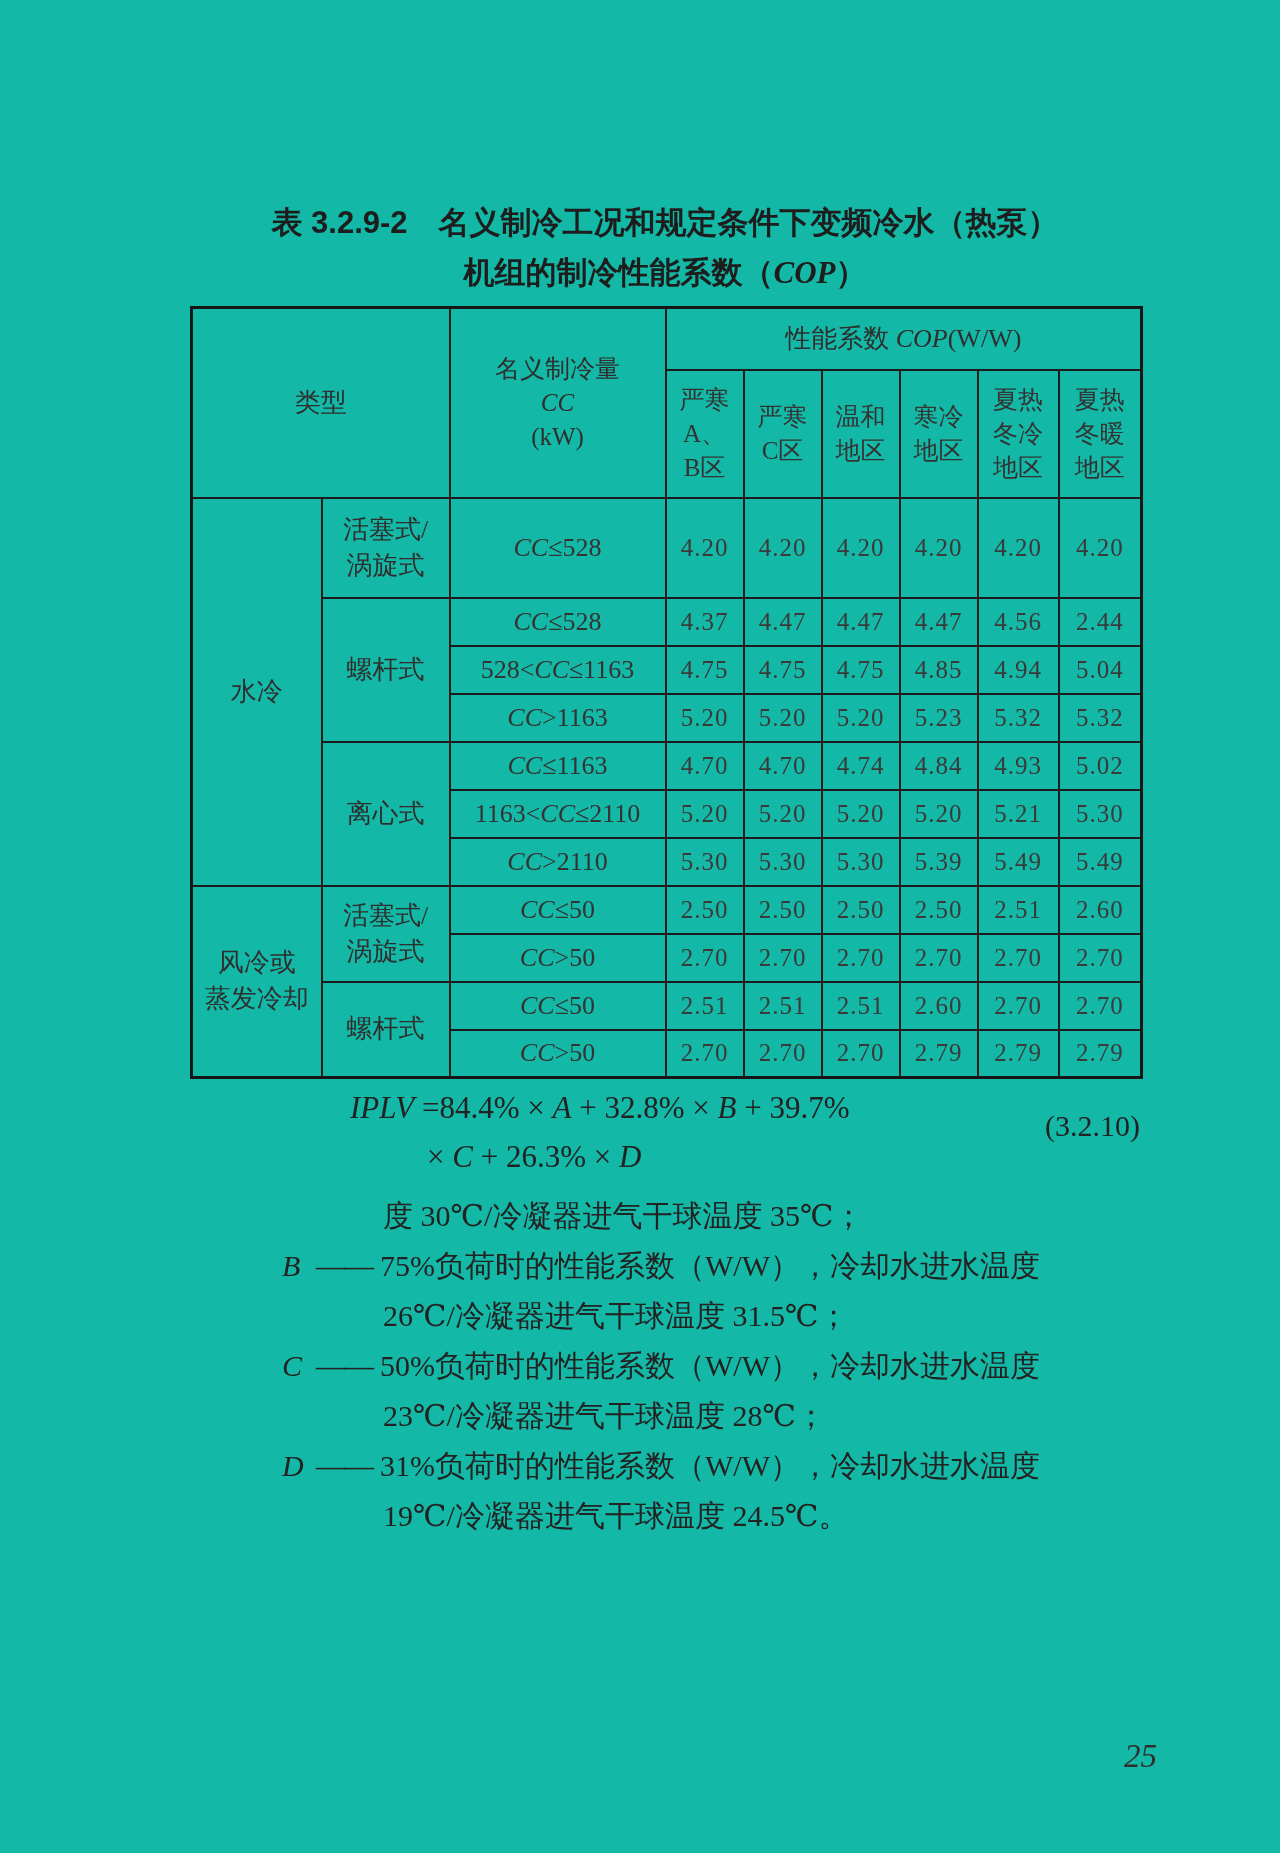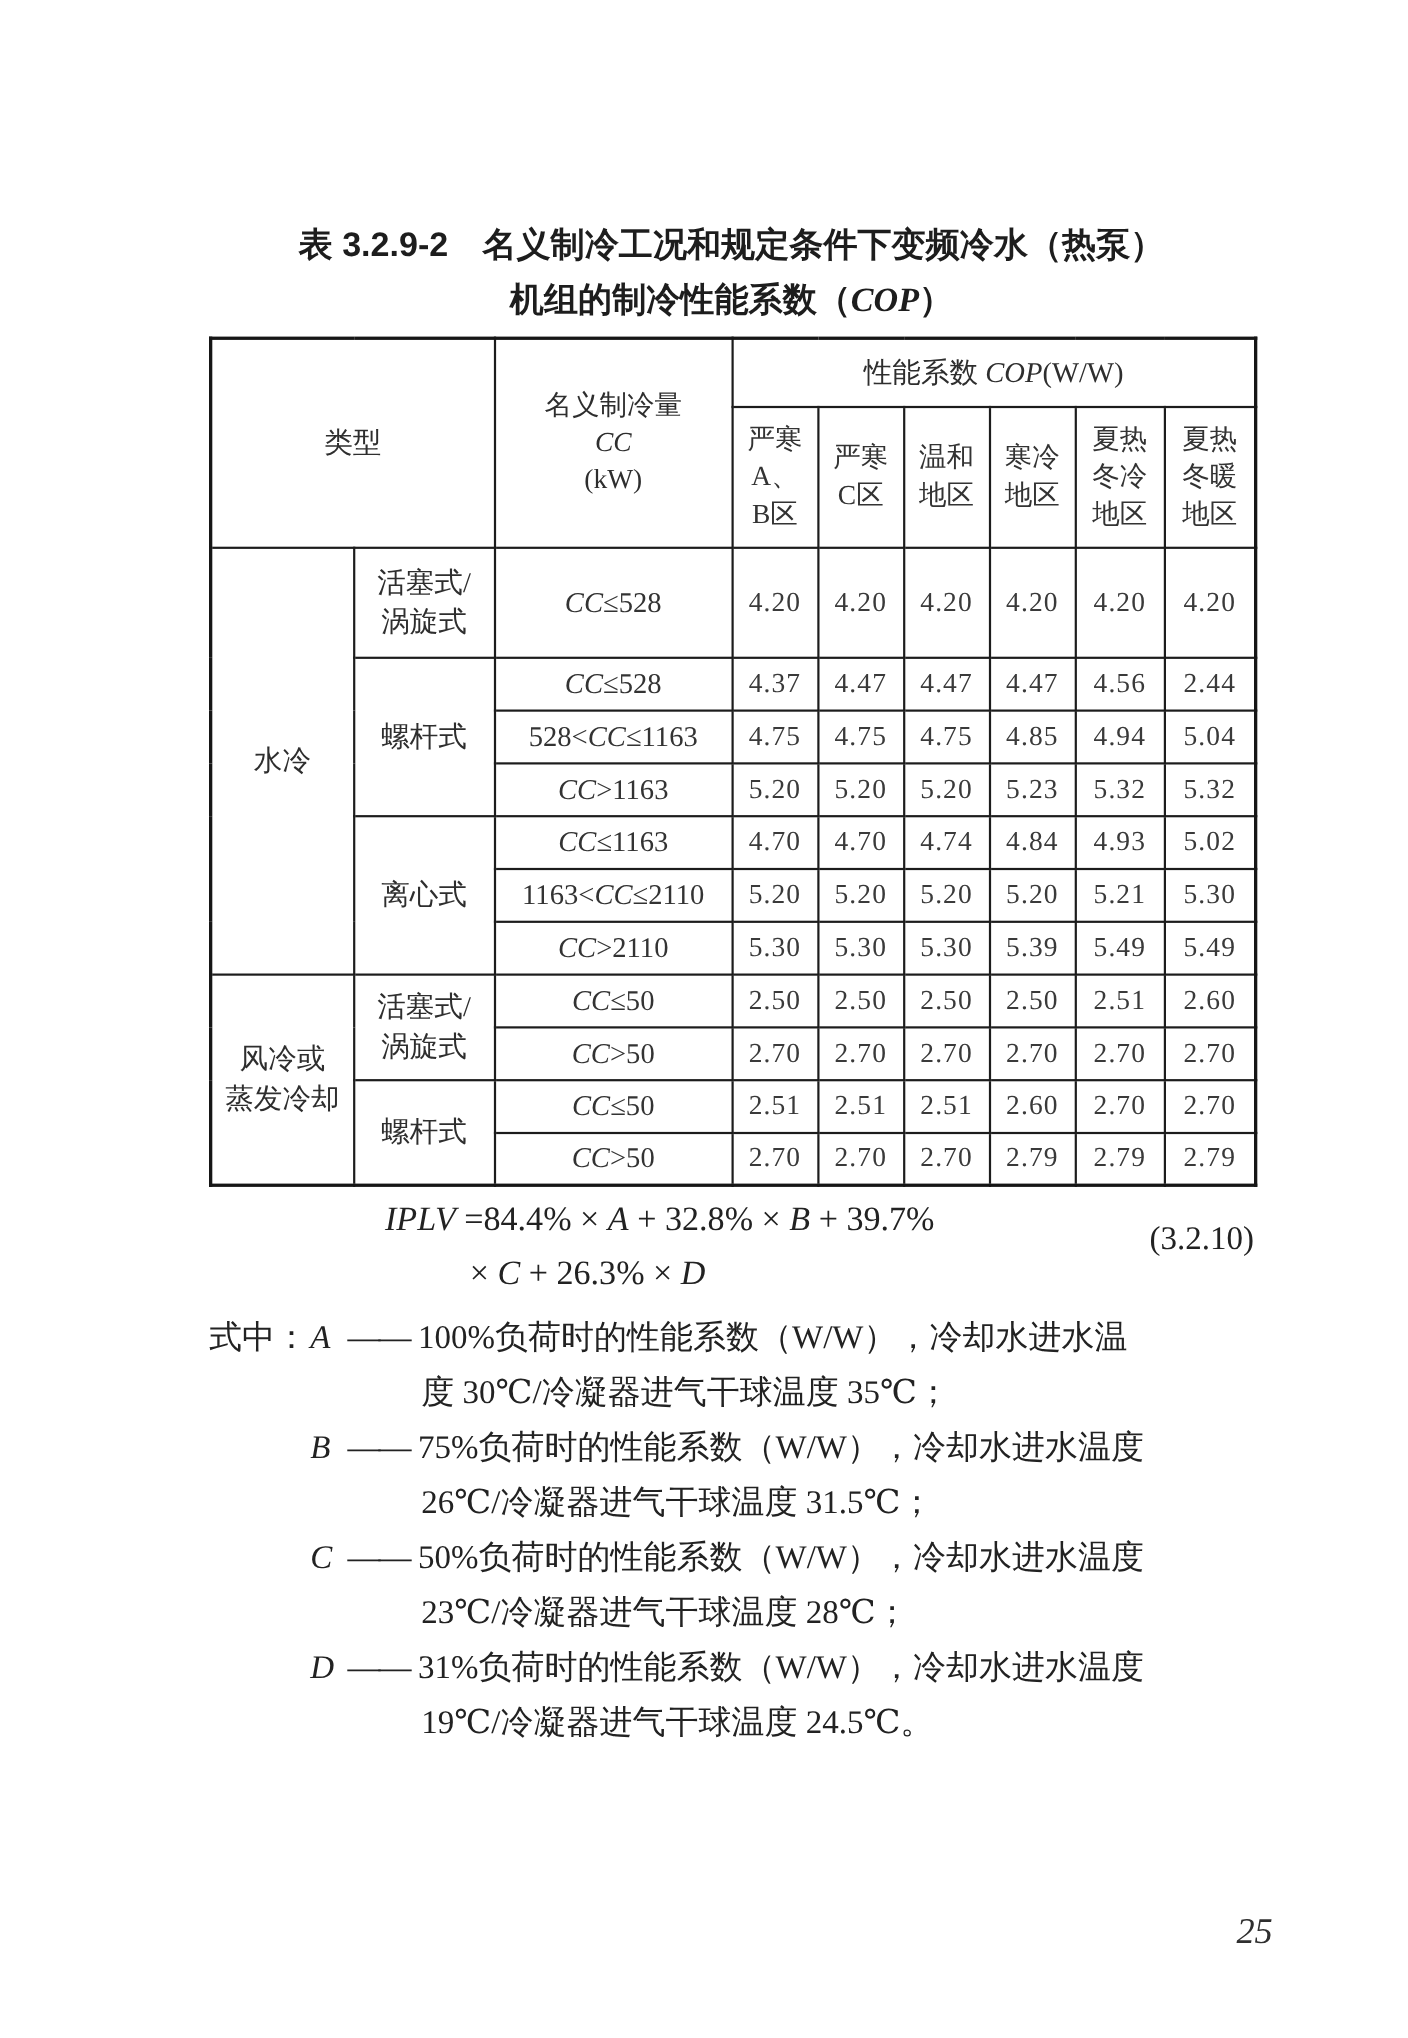--- a/index.html
+++ b/index.html
@@ -3,21 +3,21 @@
 <meta charset="utf-8">
 <style>
   html,body { margin:0; padding:0; }
   body {
     width:1280px; height:1853px;
     background:#e9e9e7;
     font-family:"Liberation Serif","DejaVu Serif",serif;
   }
   .page {
     position:relative; width:1280px; height:1853px;
-    background:#ffffff; color:#2a2a2a; overflow:hidden;
+    background:#14b8a6; color:#2a2a2a; overflow:hidden;
   }
   .content { position:absolute; left:190px; top:0; width:950px; }
 
   
   .title-block { padding-top:198px; text-align:center;
     font-family:"Liberation Sans","DejaVu Sans",sans-serif;
     font-weight:bold; font-size:31px; color:#1d1d1d; }
   .title-line { line-height:50px; }
   .seg-i { font-style:italic; font-family:"Liberation Serif","DejaVu Serif",serif; }
   .seg-b { font-weight:bold; }
@@ -253,23 +253,20 @@
     </table>
 
 
     <div class="formula">
       <div class="f-line f-line1"><span class="seg-i">IPLV</span><span> =84.4% × </span><span class="seg-i">A</span><span> + 32.8% × </span><span class="seg-i">B</span><span> + 39.7%</span></div>
       <div class="f-line f-line2"><span>× </span><span class="seg-i">C</span><span> + 26.3% × </span><span class="seg-i">D</span></div>
       <div class="f-num">(3.2.10)</div>
     </div>
 
     <div class="defs">
-      <div class="def-l1">
-        <span class="def-lead">式中：</span><span class="def-letter">A</span><span class="def-dash">——</span><span>100%负荷时的性能系数（W/W），冷却水进水温</span>
-      </div>
       <div class="def-l2">度 30℃/冷凝器进气干球温度 35℃；</div>
 
       <div class="def-l1">
         <span class="def-lead"></span><span class="def-letter">B</span><span class="def-dash">——</span><span>75%负荷时的性能系数（W/W），冷却水进水温度</span>
       </div>
       <div class="def-l2">26℃/冷凝器进气干球温度 31.5℃；</div>
 
       <div class="def-l1">
         <span class="def-lead"></span><span class="def-letter">C</span><span class="def-dash">——</span><span>50%负荷时的性能系数（W/W），冷却水进水温度</span>
       </div>

